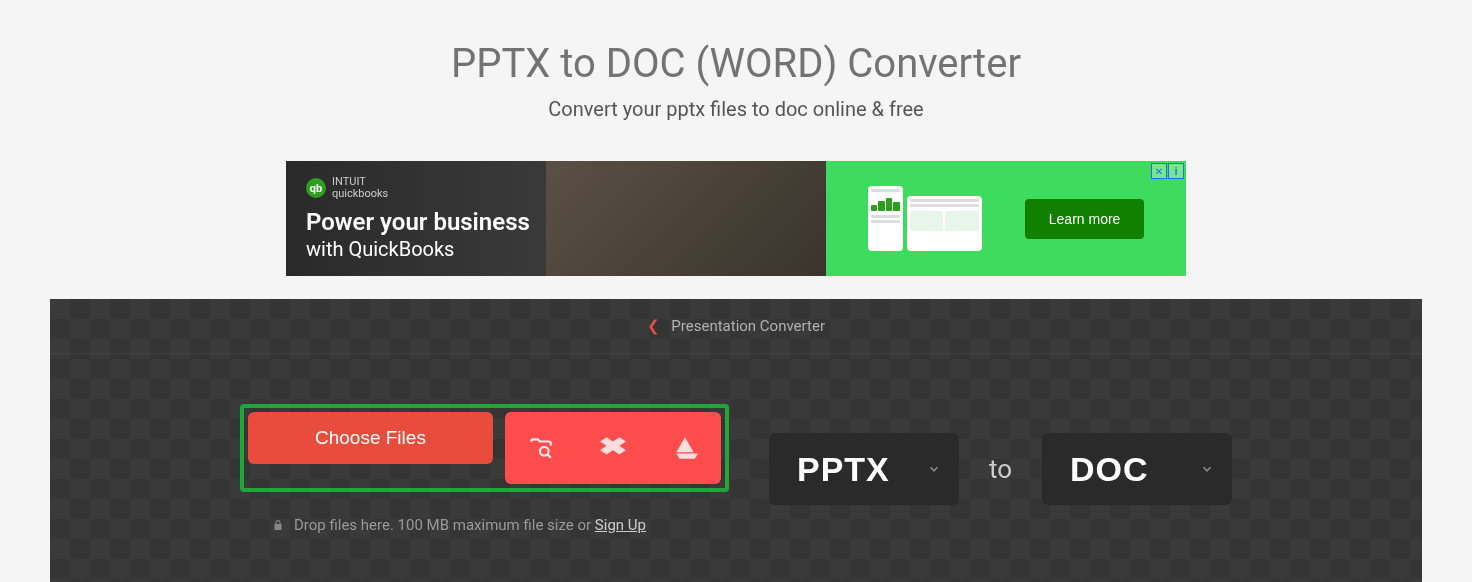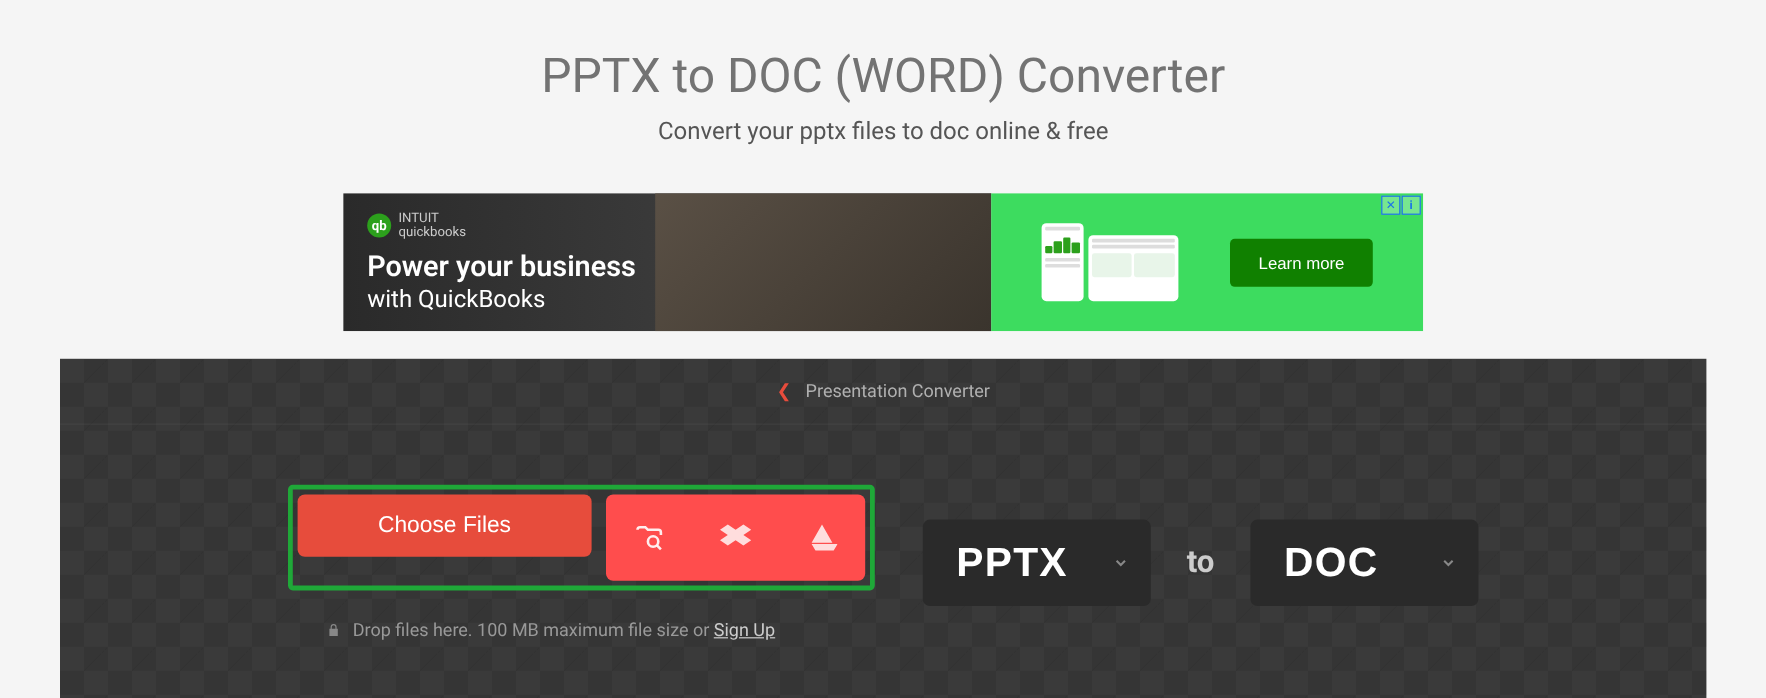--- a/index.html
+++ b/index.html
@@ -238,21 +238,21 @@
     .format-label {
       font-size: 34px;
       font-weight: 800;
       letter-spacing: 1px;
       text-align: right;
     }
     .chevron-down { color: #888; }
     .to-text {
       color: #ccc;
       font-size: 26px;
-      font-weight: 700;
+      font-weight: 400;
     }
   </style>
 </head>
 <body>
 
 <div class="header-section">
   <h1 class="page-title">PPTX to DOC (WORD) Converter</h1>
   <p class="page-subtitle">Convert your pptx files to doc online &amp; free</p>
 </div>
 

